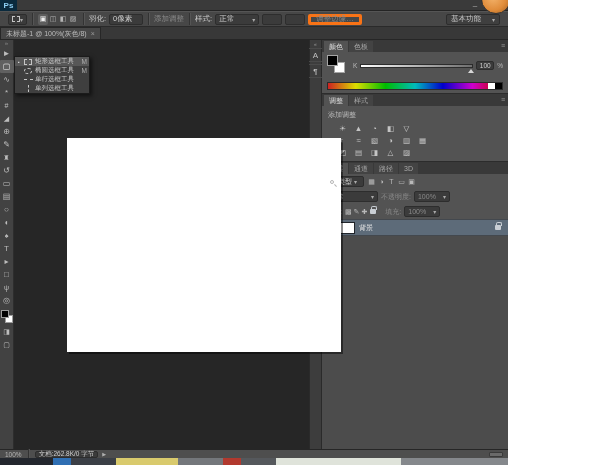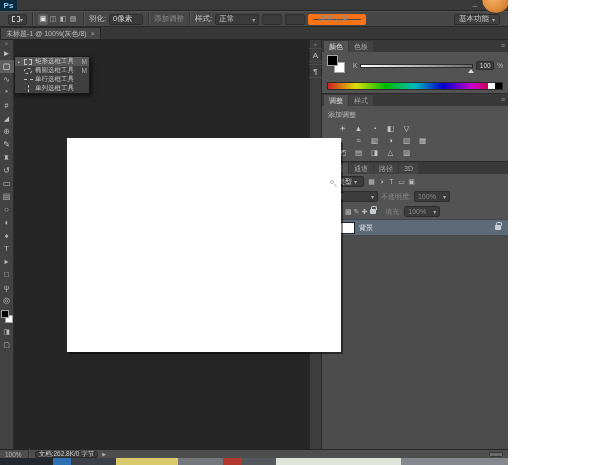--- a/index.html
+++ b/index.html
@@ -20,22 +20,22 @@
   .well{background:#3b3b3b;border:1px solid #2d2d2d;border-radius:2px;height:11px;display:flex;align-items:center;padding:0 3px;color:#d0d0d0;white-space:nowrap}
   .dim{color:#8a8a8a}
   .sep{width:1px;height:12px;background:#333;box-shadow:1px 0 0 #555;margin:0 2px}
   .dash-rect{width:8px;height:6px;border:1px dashed #c5c5c5;display:inline-block}
   .dash-ellipse{width:8px;height:6px;border:1px dashed #c5c5c5;border-radius:50%;display:inline-block}
   .row-line{width:9px;height:0;border-top:1px dashed #c5c5c5;display:inline-block}
   .col-line{width:0;height:7px;border-left:1px dashed #c5c5c5;display:inline-block}
   .caret{font-size:6px;color:#aaa}
   .boolbtn{width:10px;height:11px;display:flex;align-items:center;justify-content:center;font-size:7px;color:#b5b5b5;border-radius:2px}
   .boolbtn.on{background:#5d5d5d;color:#eee}
-  .btn{border:5px solid #f97316;border-radius:2px;height:11px;display:flex;align-items:center;padding:0 5px;white-space:nowrap}
-  .ws-btn{margin-left:auto;background:#3f3f3f;border:1px solid #2d2d2d;border-radius:2px;height:11px;display:flex;align-items:center;gap:3px;padding:0 4px;color:#c5c5c5;white-space:nowrap}
+  .btn{border:3px solid #f97316;border-radius:2px;height:11px;display:flex;align-items:center;padding:0 5px;white-space:nowrap}
+  .ws-btn{margin-left:auto;background:#3f3f3f;border:1px solid #2d2d2d;border-radius:2px;height:11px;display:flex;align-items:center;gap:11px;padding:0 4px;color:#c5c5c5;white-space:nowrap}
 
   
   .tabbar{height:13px;background:#383838;display:flex;align-items:flex-end;flex-shrink:0;border-bottom:1px solid #262626}
   .doctab{height:12px;background:#474747;border:1px solid #272727;border-bottom:none;display:flex;align-items:center;gap:4px;padding:0 5px;font-size:7px;color:#bcbcbc;white-space:nowrap}
   .doctab .close{color:#9a9a9a;font-size:7px}
 
   
   .main{flex:1;display:flex;min-height:0}
   .toolbar{width:14px;background:#424242;border-right:1px solid #2d2d2d;display:flex;flex-direction:column;align-items:center;flex-shrink:0}
   .tb-head{font-size:6px;color:#8a8a8a;height:7px;line-height:7px}

